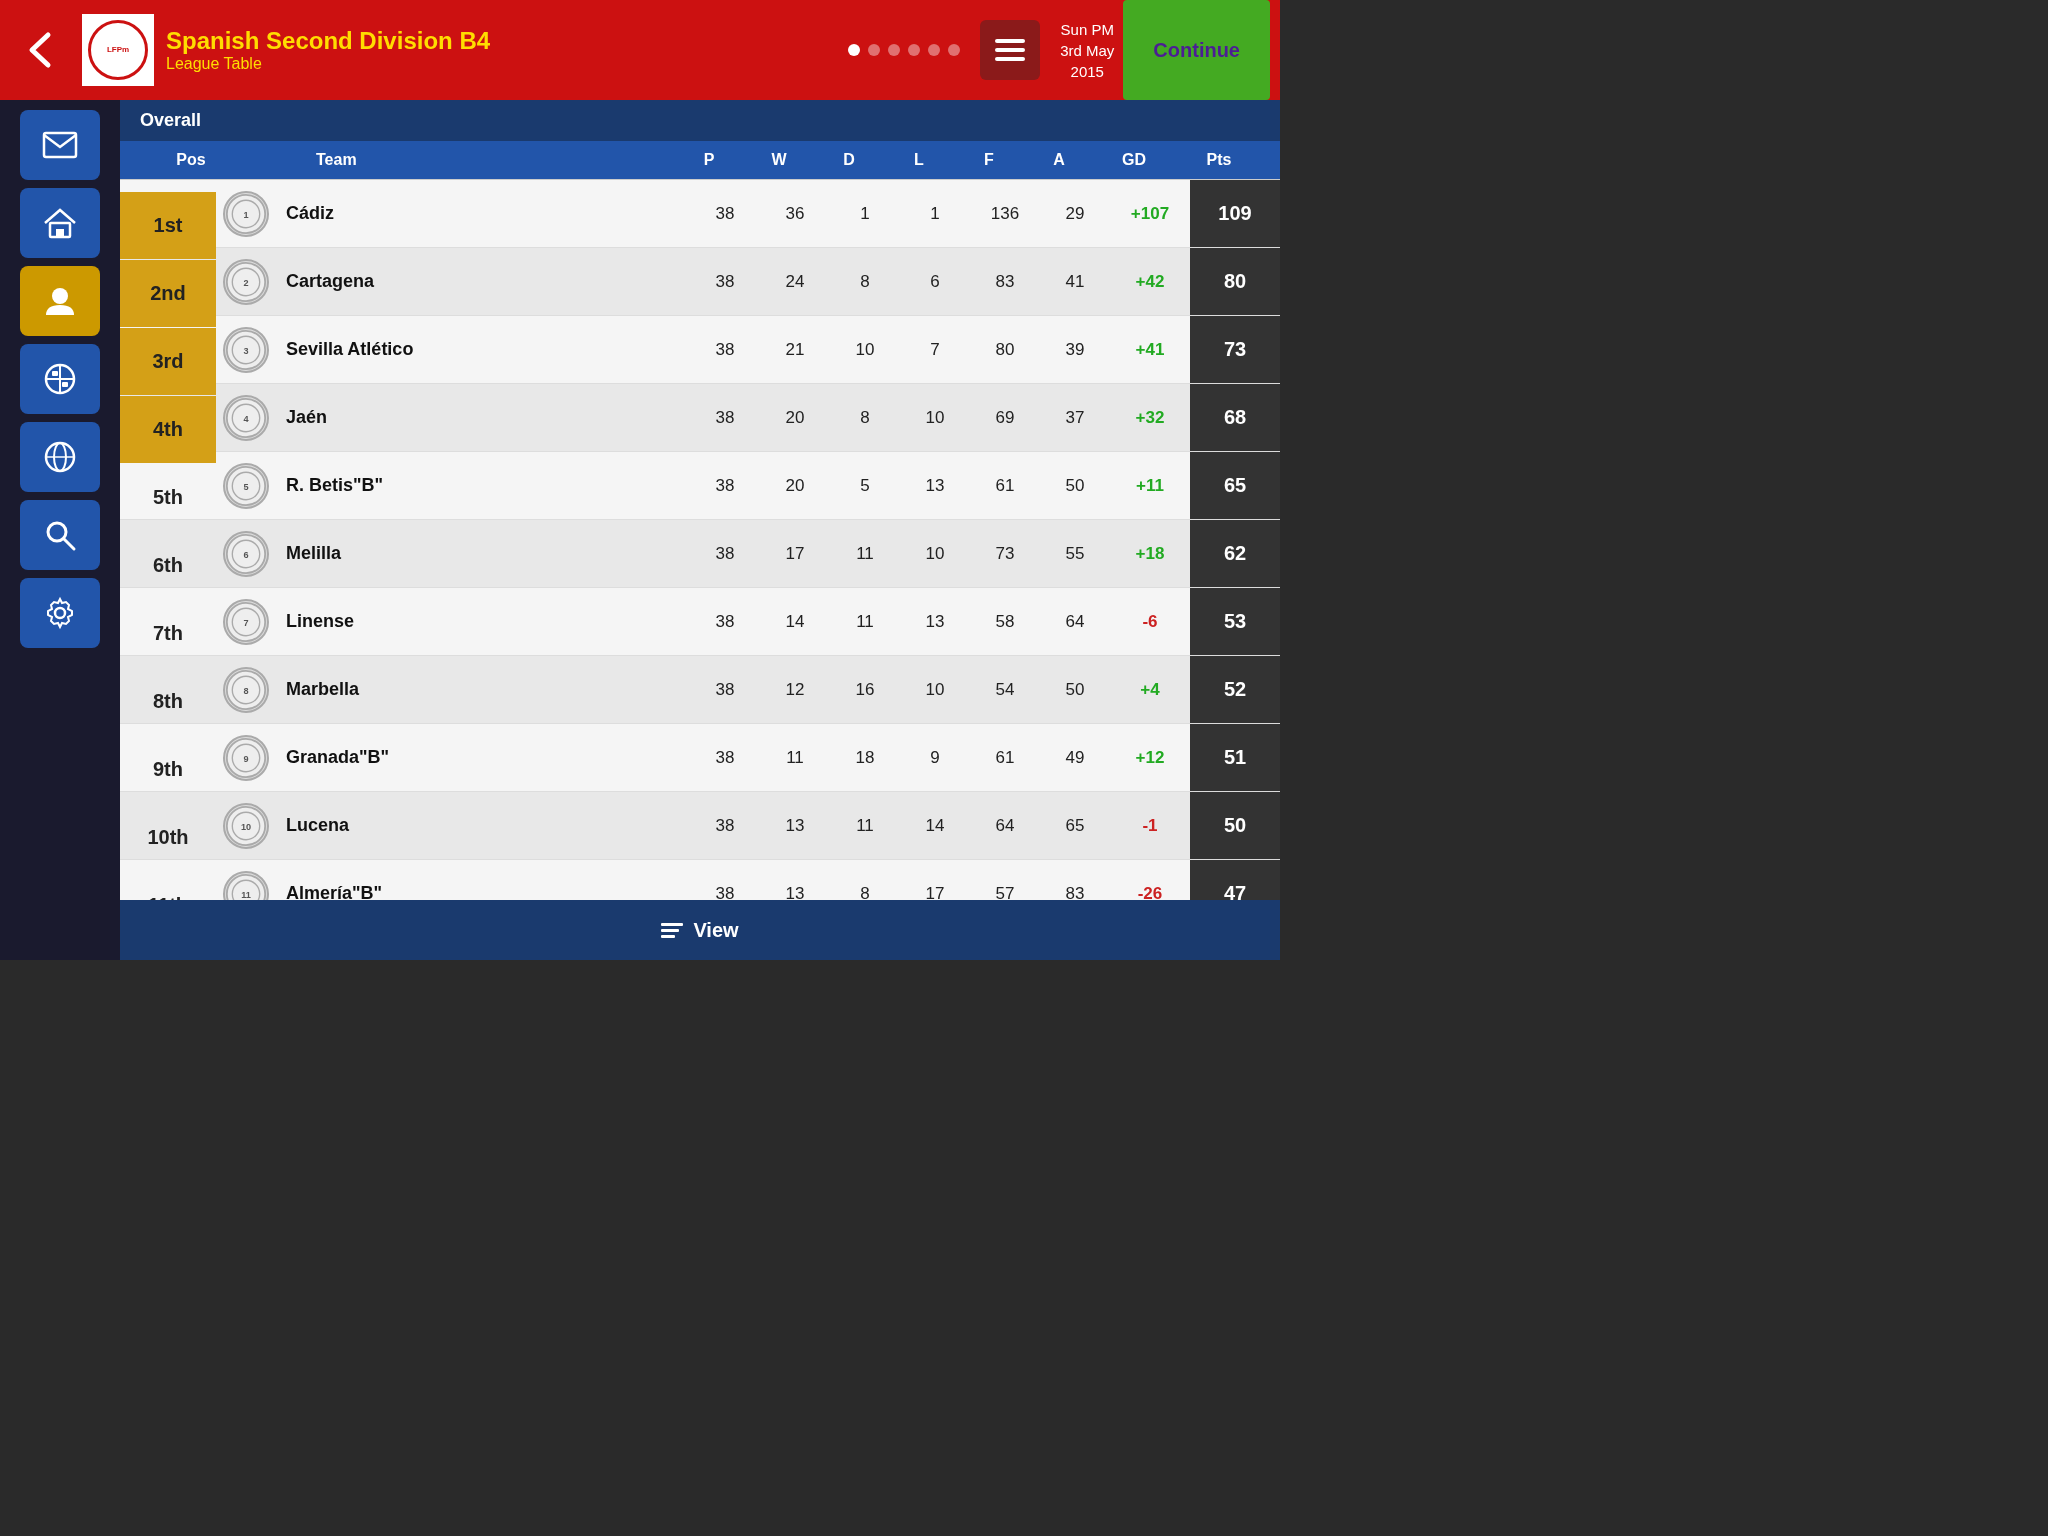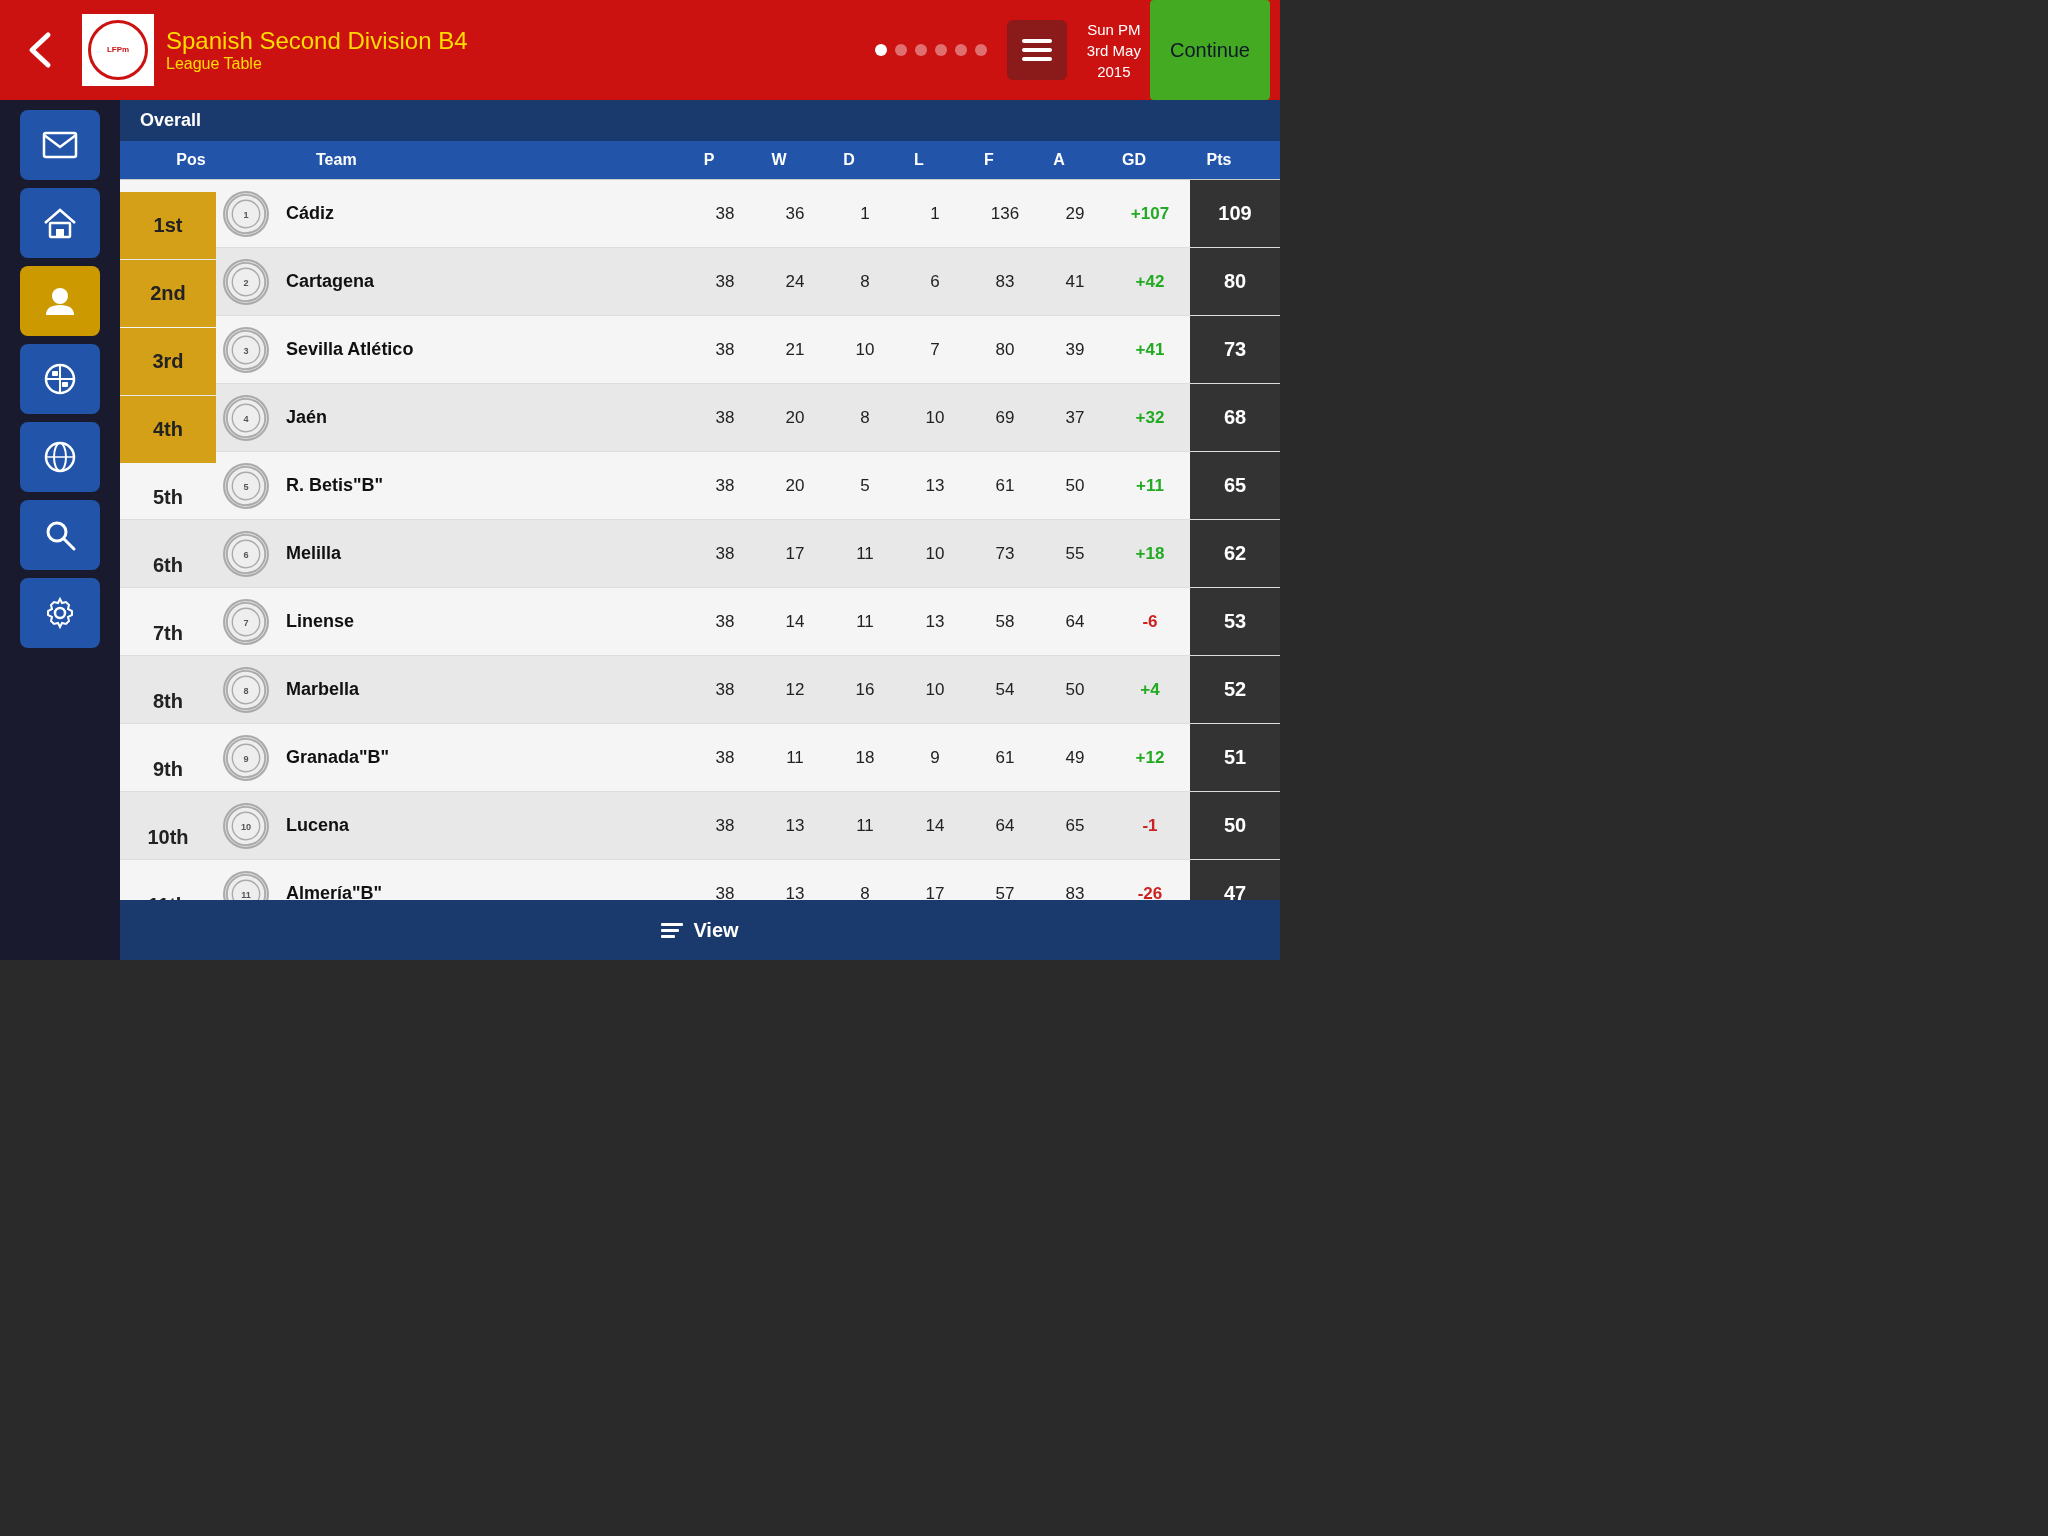--- a/index.html
+++ b/index.html
@@ -60,21 +60,21 @@
       color: #cc1111;
       text-align: center;
       line-height: 1.1;
     }
     .header-title {
       flex: 1;
     }
     .header-title .main-title {
       color: #ffdd00;
       font-size: 24px;
-      font-weight: normal;
+      font-weight: bold;
     }
     .header-title .sub-title {
       color: #ffdd00;
       font-size: 16px;
     }
     .page-dots {
       display: flex;
       gap: 8px;
       align-items: center;
       margin: 0 20px;
@@ -108,24 +108,24 @@
     }
     .date-block {
       text-align: center;
       color: white;
       font-size: 15px;
       line-height: 1.4;
       margin-right: 9px;
     }
     .continue-btn {
       background: #44aa22;
-      color: #0f172a;
+      color: #4c1d95;
       font-size: 20px;
-      font-weight: normal;
-      padding: 18px 20px;
+      font-weight: bold;
+      padding: 18px 30px;
       border-radius: 4px;
       cursor: pointer;
       height: 100%;
       display: flex;
       align-items: center;
     }
 
     
     .main-layout {
       display: flex;

